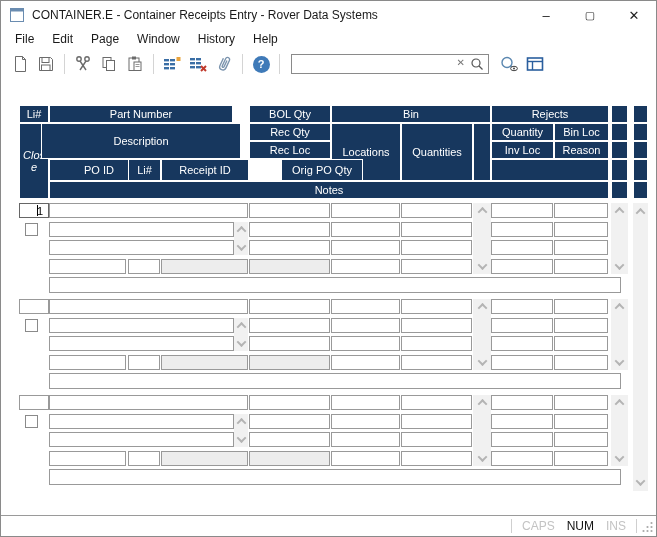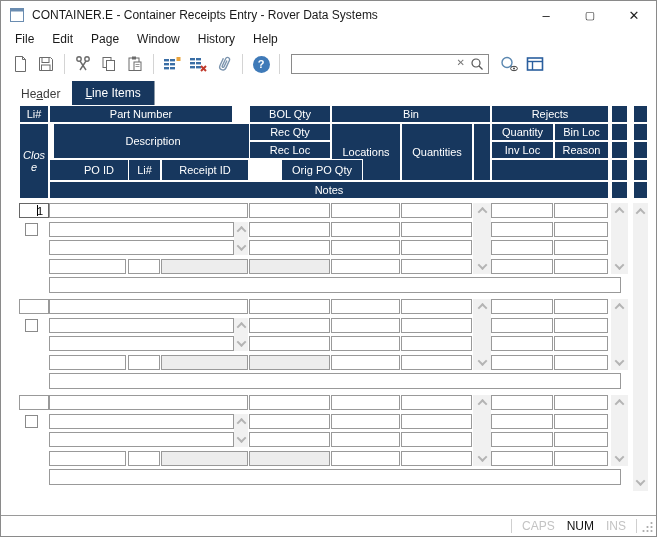--- a/index.html
+++ b/index.html
@@ -204,33 +204,29 @@
     </div>
     <div class="tb-btn">
       <svg width="18" height="16" viewBox="0 0 18 16">
           <rect x="1.5" y="2" width="15" height="12" fill="#fff" stroke="#2b5f9e" stroke-width="1.6"></rect>
           <line x1="1.5" y1="5.5" x2="16.5" y2="5.5" stroke="#2b5f9e" stroke-width="1.4"></line>
           <line x1="6.5" y1="5.5" x2="6.5" y2="14" stroke="#2b5f9e" stroke-width="1.4"></line>
         </svg>
     </div>
   </div>
 
-  <div class="tabs">
-    <div class="tab inactive"><span>He</span><span class="accel">a</span><span>der</span></div>
-    <div class="tab active"><span></span><span class="accel">L</span><span>ine Items</span></div>
-  </div>
 
   <div>
     <div class="hc" style="left:18px;top:104px;width:30px;height:18px;">Li#</div>
     <div class="hc" style="left:48px;top:104px;width:184px;height:18px;">Part Number</div>
     <div class="hc" style="left:248px;top:104px;width:82px;height:18px;">BOL Qty</div>
     <div class="hc" style="left:330px;top:104px;width:160px;height:18px;">Bin</div>
     <div class="hc" style="left:490px;top:104px;width:118px;height:18px;">Rejects</div>
     <div class="hc hc-close" style="left:18px;top:122px;width:30px;height:76px;">Close</div>
-    <div class="hc" style="left:52px;top:122px;width:200px;height:36px;">Description</div>
+    <div class="hc" style="left:40px;top:122px;width:200px;height:36px;">Description</div>
     <div class="hc" style="left:248px;top:122px;width:82px;height:18px;">Rec Qty</div>
     <div class="hc" style="left:248px;top:140px;width:82px;height:18px;">Rec Loc</div>
     <div class="hc" style="left:330px;top:122px;width:70px;height:58px;">Locations</div>
     <div class="hc" style="left:400px;top:122px;width:72px;height:58px;">Quantities</div>
     <div class="hc" style="left:472px;top:122px;width:18px;height:58px;"></div>
     <div class="hc" style="left:490px;top:122px;width:63px;height:18px;">Quantity</div>
     <div class="hc" style="left:553px;top:122px;width:55px;height:18px;">Bin Loc</div>
     <div class="hc" style="left:490px;top:140px;width:63px;height:18px;">Inv Loc</div>
     <div class="hc" style="left:553px;top:140px;width:55px;height:18px;">Reason</div>
     <div class="hc" style="left:48px;top:158px;width:100px;height:22px;">PO ID</div>

